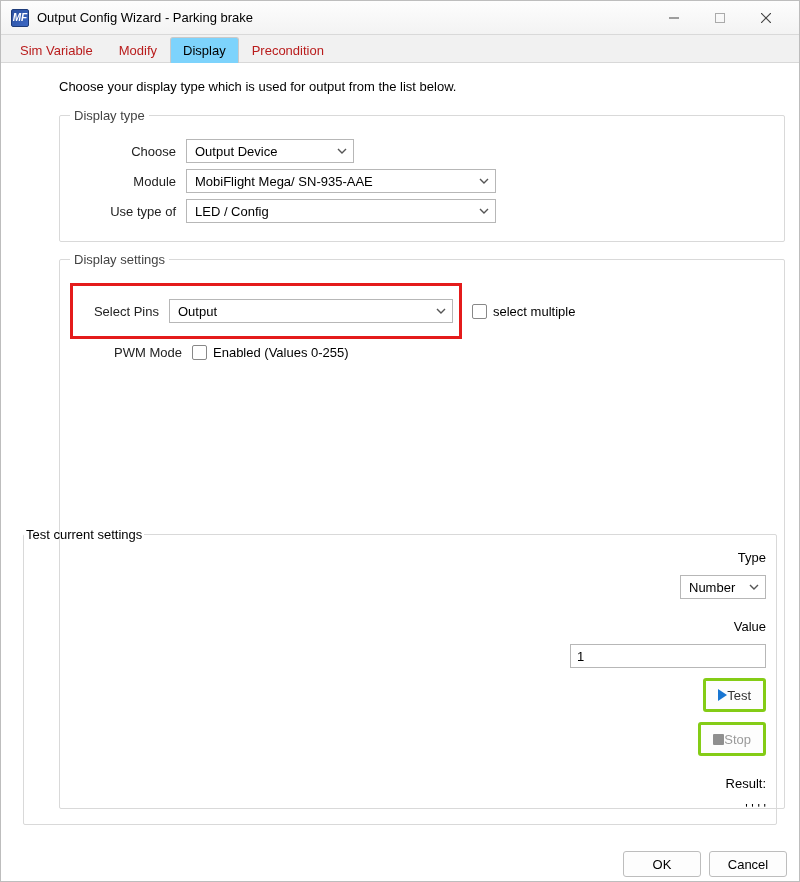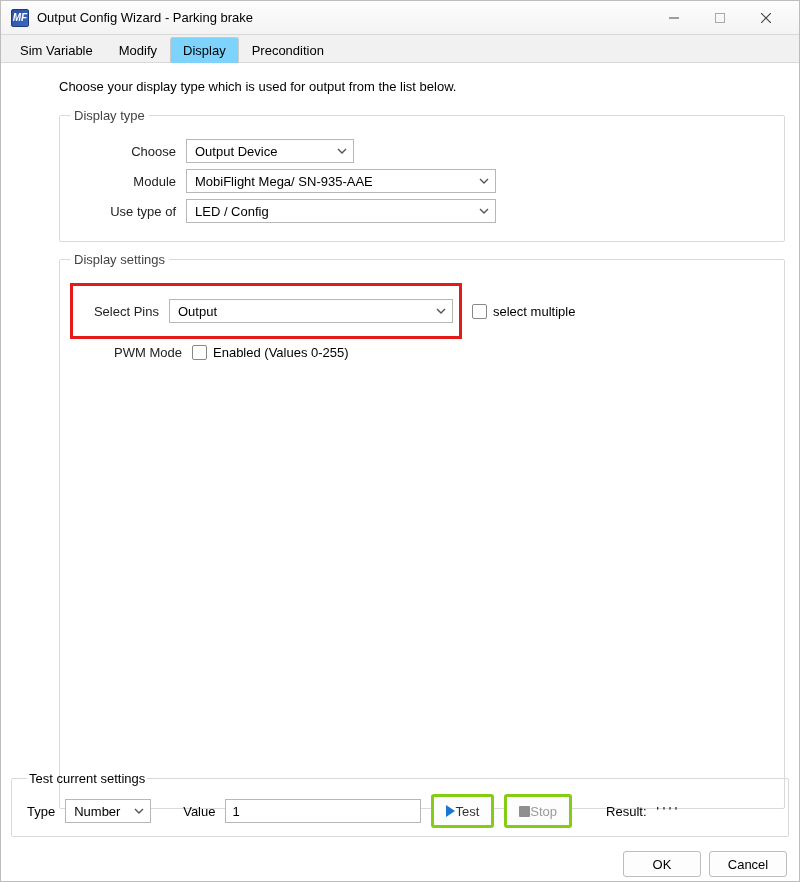--- a/index.html
+++ b/index.html
@@ -47,21 +47,21 @@
     display:flex;
     align-items:flex-end;
     height:28px;
     background:#f1f1f1;
     border-bottom:1px solid #d8d8d8;
     padding-left:6px;
   }
   .tab {
     padding:5px 12px 5px 12px;
     font-size:13px;
-    color:#000000;
+    color:#b91c1c;
     border:1px solid transparent;
     border-bottom:none;
     position:relative;
     top:1px;
     border-radius:3px 3px 0 0;
   }
   .tab.active {
     background:#7dd3fc;
     border-color:#c9c9c9;
     color:#000;
@@ -129,24 +129,24 @@
   }
   
   .test-wrap {
     position:absolute;
     left:10px; right:10px;
     bottom:44px;
   }
   fieldset.test {
     border:1px solid #d9d9d9;
     border-radius:2px;
-    padding:8px 10px 8px 15px;
-    margin:0;
-  }
-  .test-row { display:flex; align-items:center; gap:10px; }
+    padding:8px 10px 8px 0;
+    margin:12px;
+  }
+  .test-row { display:flex; align-items:flex-end; gap:10px;flex-direction:column; }
   .test-row .lbl2 { font-size:13px; }
   .textbox {
     border:1px solid #b7b7b7;
     height:24px;
     padding:0 6px;
     font-size:13px;
     font-family:inherit;
     background:#fff;
   }
   .btn {

